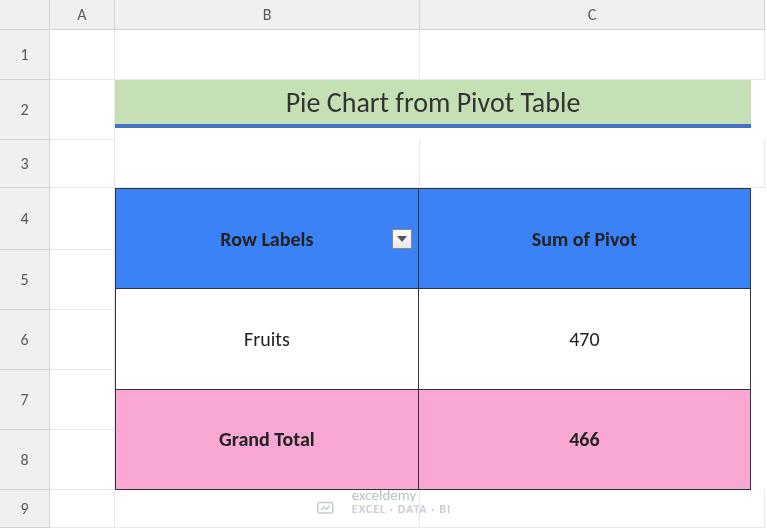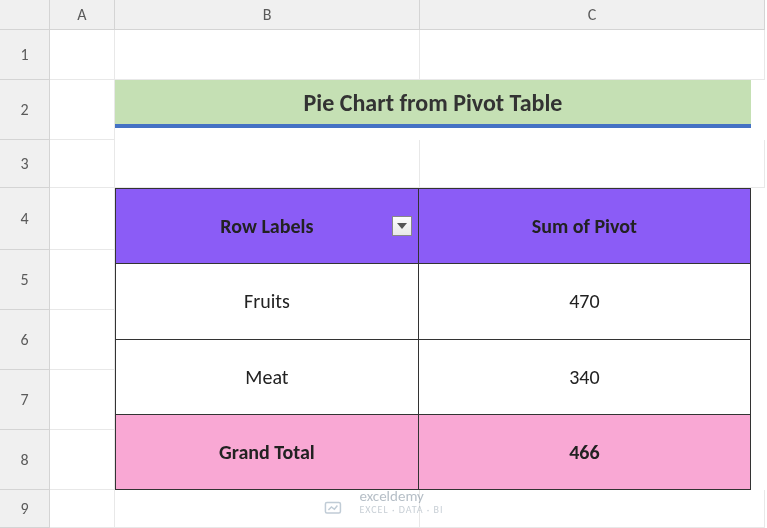--- a/index.html
+++ b/index.html
@@ -53,22 +53,22 @@
     grid-row: 3 / 4;
     padding: 0 14px 0 0;
   }
   .title-banner {
     background: #c5e0b4;
     border-bottom: 4px solid #4472c4;
     height: 48px;
     display: flex;
     align-items: center;
     justify-content: center;
-    font-size: 24px;
-    font-weight: bold;
+    font-size: 28px;
+    font-weight: normal;
     color: #333;
     margin-top: 0;
   }
   
   .pivot {
     grid-column: 3 / 5;
     grid-row: 5 / 10;
     padding-right: 14px;
   }
   table.pv {
@@ -76,21 +76,21 @@
     height: 100%;
     border-collapse: collapse;
   }
   table.pv th, table.pv td {
     border: 1px solid #333;
     text-align: center;
     font-size: 20px;
     color: #222;
   }
   table.pv th {
-    background: #8b5cf6;
+    background: #3b82f6;
     font-weight: bold;
     position: relative;
   }
   table.pv tr.total td {
     background: #f9a8d4;
     font-weight: bold;
   }
   .dd-btn {
     position: absolute;
     right: 6px;
@@ -111,25 +111,26 @@
     bottom: 12px;
     transform: translateX(-50%);
     display: flex;
     align-items: flex-end;
     gap: 18px;
     opacity: 0.55;
     color: #7a8a99;
     font-size: 15px;
   }
   .watermark .sub {
-    font-size: 10px;
+    font-size: 12px;
     letter-spacing: 1px;
     color: #9aa7b3;
     display: block;
     margin-top: -2px;
+    font-weight: bold;
   }
   .wm-icon {
     width: 18px; height: 18px;
   }
 </style>
 </head>
 <body>
 
 <div class="sheet">
 
@@ -167,24 +168,20 @@
                   <polygon points="0,0 10,0 5,6" fill="#555"></polygon>
                 </svg>
           </span>
         </th>
         <th>Sum of Pivot</th>
       </tr>
       <tr>
         <td>Fruits</td>
         <td>470</td>
       </tr>
-      <tr>
-        <td>Meat</td>
-        <td>340</td>
-      </tr>
       <tr class="total">
         <td>Grand Total</td>
         <td>466</td>
       </tr>
     </tbody>
       </table>
   </div>
 
   <div class="rowhdr">5</div>
   <div class="cell"></div>

